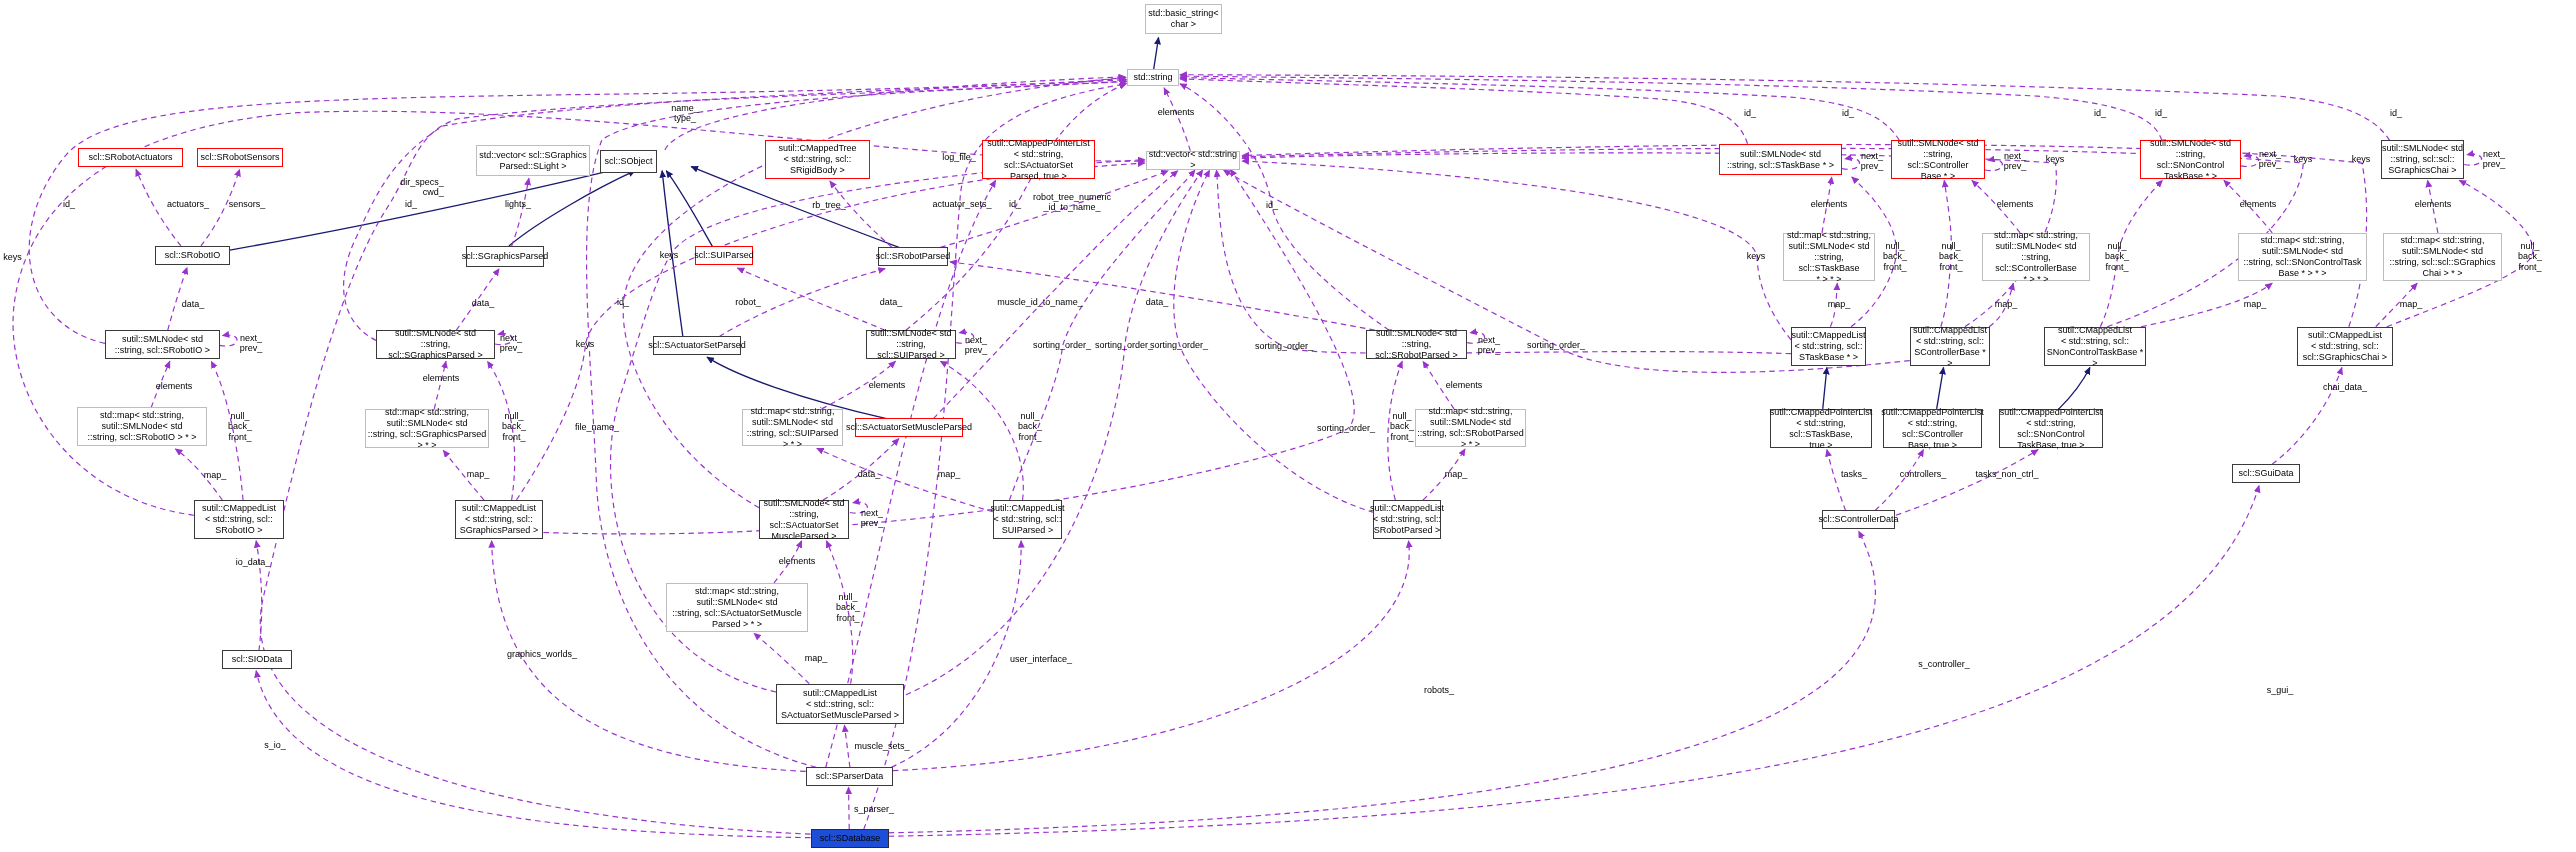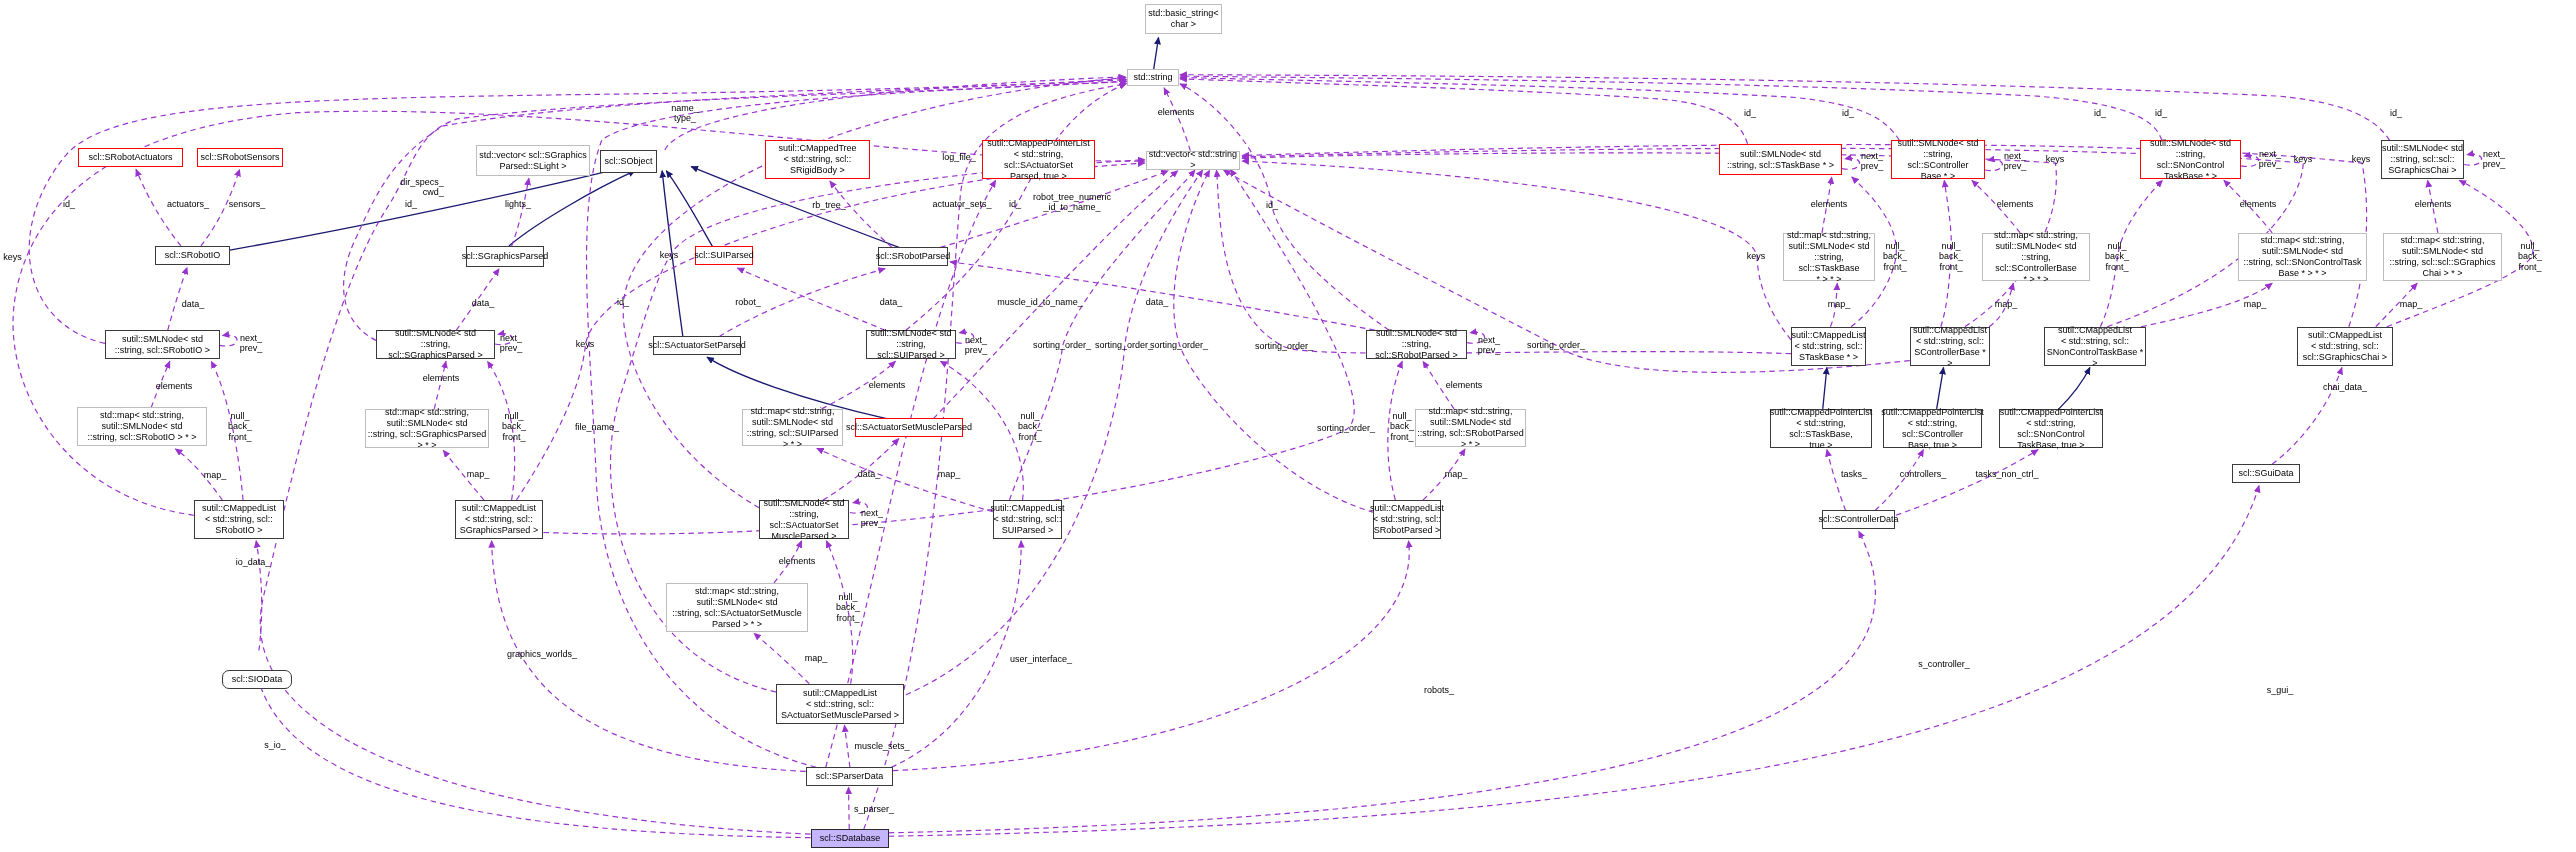--- a/index.html
+++ b/index.html
@@ -5,21 +5,21 @@
   html,body{margin:0;padding:0;background:#ffffff;}
   body{font-family:"Liberation Sans","DejaVu Sans",sans-serif;}
   #canvas{position:relative;width:2576px;height:853px;background:#fff;overflow:hidden;}
   #canvas svg{position:absolute;left:0;top:0;z-index:1;}
   .node{position:absolute;z-index:3;display:flex;align-items:center;justify-content:center;
         text-align:center;background:#fff;color:#000;font-size:9px;line-height:11px;
         white-space:pre-line;box-sizing:border-box;cursor:pointer;}
   .node.class{border:1.4px solid #3a3a3a;}
   .node.stl{border:0.7px solid #bdbdbd;z-index:2;}
   .node.truncated{border:1.4px solid #ff0000;}
-  .node.selected{border:1.4px solid #2b2b2b;background:#c4b5fd;}
+  .node.selected{border:1.4px solid #2b2b2b;background:#1d4ed8;}
   .elabel{position:absolute;z-index:4;transform:translate(-50%,-50%);color:#000;
           font-size:9px;line-height:10.4px;white-space:pre;text-align:center;pointer-events:none;}
 </style>
 </head>
 <body>
 
 <div id="canvas" style="background: rgb(255, 255, 255);">
     <svg width="2576" height="853" viewBox="0 0 3731 1235">
       <defs>
         <marker id="arrow-usage" markerWidth="12" markerHeight="10" refX="10" refY="5" orient="auto" markerUnits="userSpaceOnUse">
@@ -235,21 +235,21 @@
 SRobotParsed &gt;</div>
     <div class="node class" style="left: 1822px; top: 510px; width: 73px; height: 18.6px;">scl::SControllerData</div>
     <div class="node class" style="left: 2232px; top: 464px; width: 68px; height: 19.3px;">scl::SGuiData</div>
     <div class="node stl" style="left: 666px; top: 583px; width: 142px; height: 49px;">std::map&lt; std::string,
 sutil::SMLNode&lt; std
 ::string, scl::SActuatorSetMuscle
 Parsed &gt; * &gt;</div>
     <div class="node class" style="left: 776px; top: 684px; width: 128px; height: 40px;">sutil::CMappedList
 &lt; std::string, scl::
 SActuatorSetMuscleParsed &gt;</div>
-    <div class="node class" style="left: 222px; top: 670px; width: 70px; height: 18.6px; border-radius: 7px;">scl::SIOData</div>
+    <div class="node class" style="left: 222px; top: 650px; width: 70px; height: 18.6px;">scl::SIOData</div>
     <div class="node class" style="left: 806px; top: 767px; width: 87px; height: 18.6px;">scl::SParserData</div>
     <div class="node selected" style="left: 811px; top: 829px; width: 78px; height: 18.6px;">scl::SDatabase</div>
     <div class="elabel" style="left: 69px; top: 204px;">id_</div>
     <div class="elabel" style="left: 188px; top: 204px;">actuators_</div>
     <div class="elabel" style="left: 247px; top: 204px;">sensors_</div>
     <div class="elabel" style="left: 12.4px; top: 257px;">keys</div>
     <div class="elabel" style="left: 193px; top: 304px;">data_</div>
     <div class="elabel" style="left: 251px; top: 343px;">next_
 prev_</div>
     <div class="elabel" style="left: 174px; top: 386px;">elements</div>

